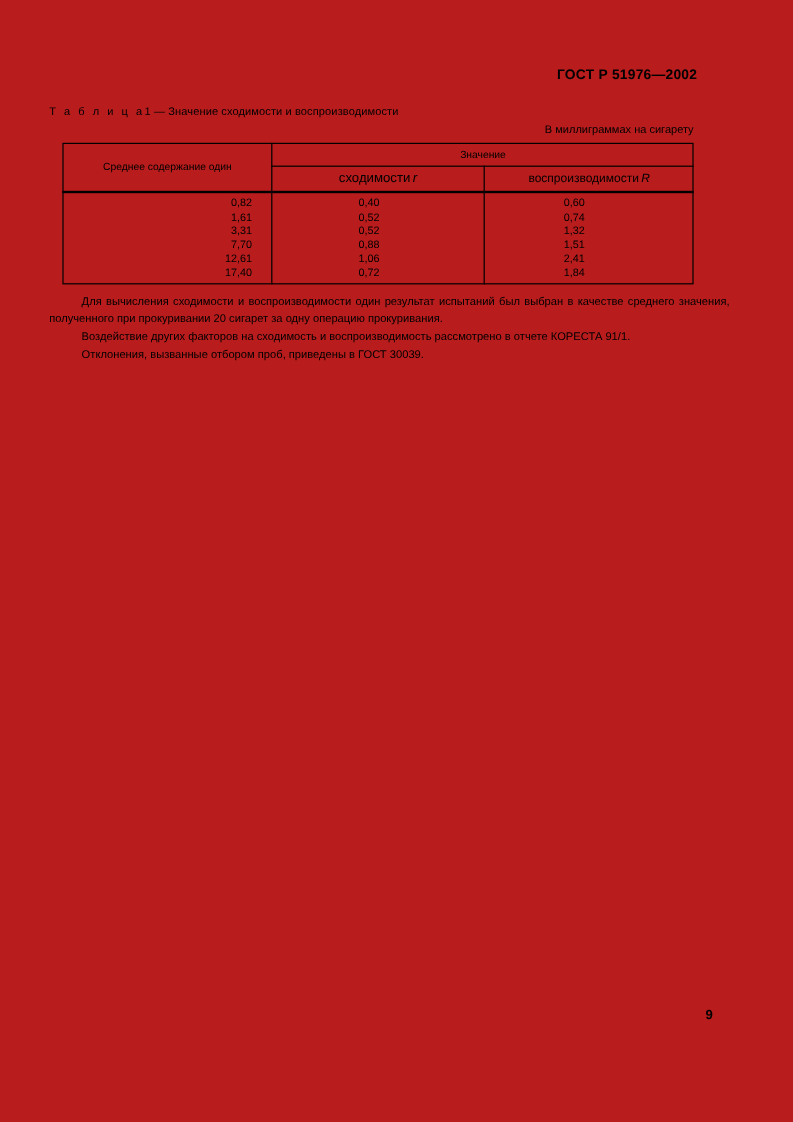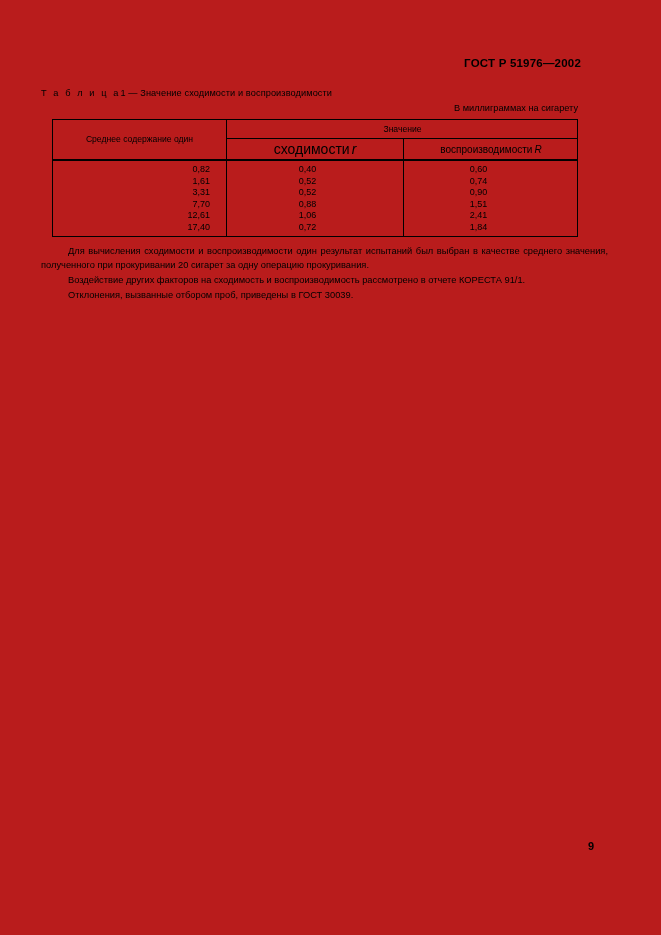--- a/index.html
+++ b/index.html
@@ -134,21 +134,21 @@
   }
   .th-sub-r {
     position: absolute;
     top: 139px;
     left: 227px;
     width: 176px;
     height: 20px;
     display: flex;
     align-items: center;
     justify-content: center;
-    font-size: 14px;
+    font-size: 11px;
   }
   .th-sub-R {
     position: absolute;
     top: 139px;
     left: 404px;
     width: 174px;
     height: 20px;
     display: flex;
     align-items: center;
     justify-content: center;
@@ -255,21 +255,21 @@
       <div class="val-cell">0,40</div>
       <div class="val-cell">0,52</div>
       <div class="val-cell">0,52</div>
       <div class="val-cell">0,88</div>
       <div class="val-cell">1,06</div>
       <div class="val-cell">0,72</div>
     </div>
     <div class="val-col c3">
       <div class="val-cell">0,60</div>
       <div class="val-cell">0,74</div>
-      <div class="val-cell">0,90</div>
+      <div class="val-cell">1,32</div>
       <div class="val-cell">1,51</div>
       <div class="val-cell">2,41</div>
       <div class="val-cell">1,84</div>
     </div>
   </div>
 
   <div class="body-text">
     <p class="para">Для вычисления сходимости и воспроизводимости один результат испытаний был выбран в качестве среднего значения, полученного при прокуривании 20 сигарет за одну операцию прокуривания.</p>
     <p class="para">Воздействие других факторов на сходимость и воспроизводимость рассмотрено в отчете КОРЕСТА 91/1.</p>
     <p class="para last">Отклонения, вызванные отбором проб, приведены в ГОСТ 30039.</p>

